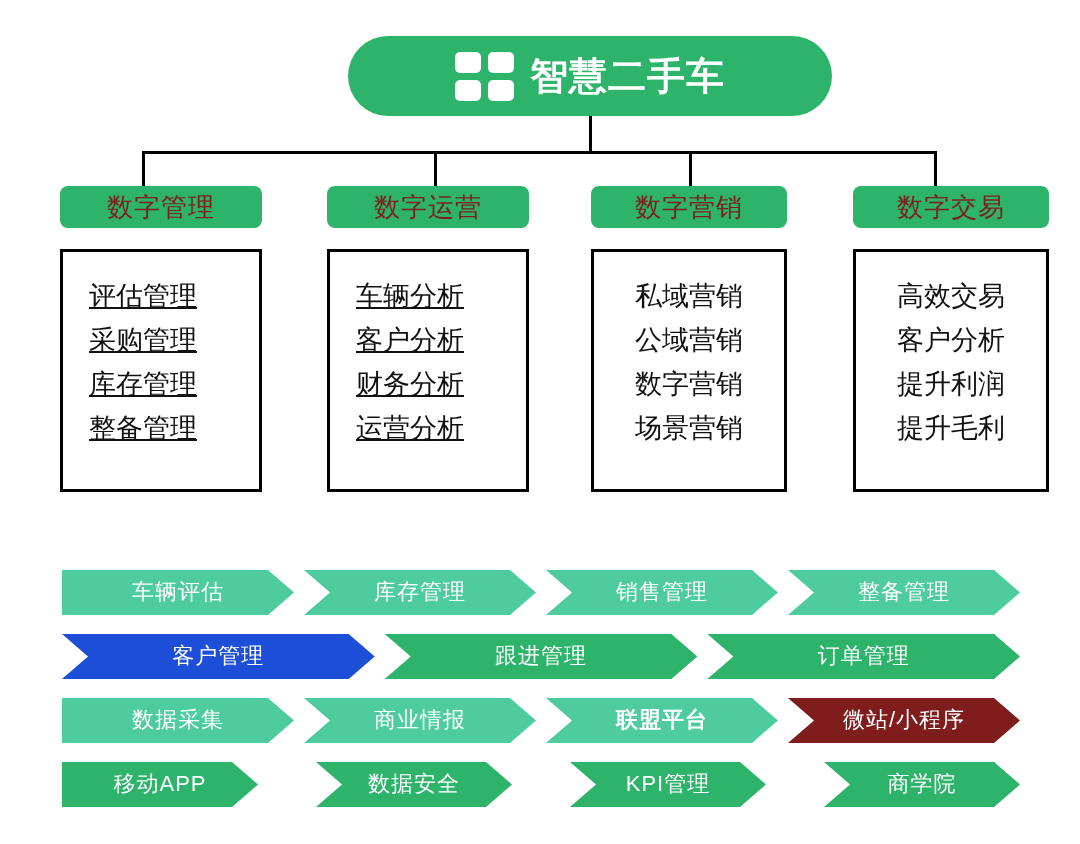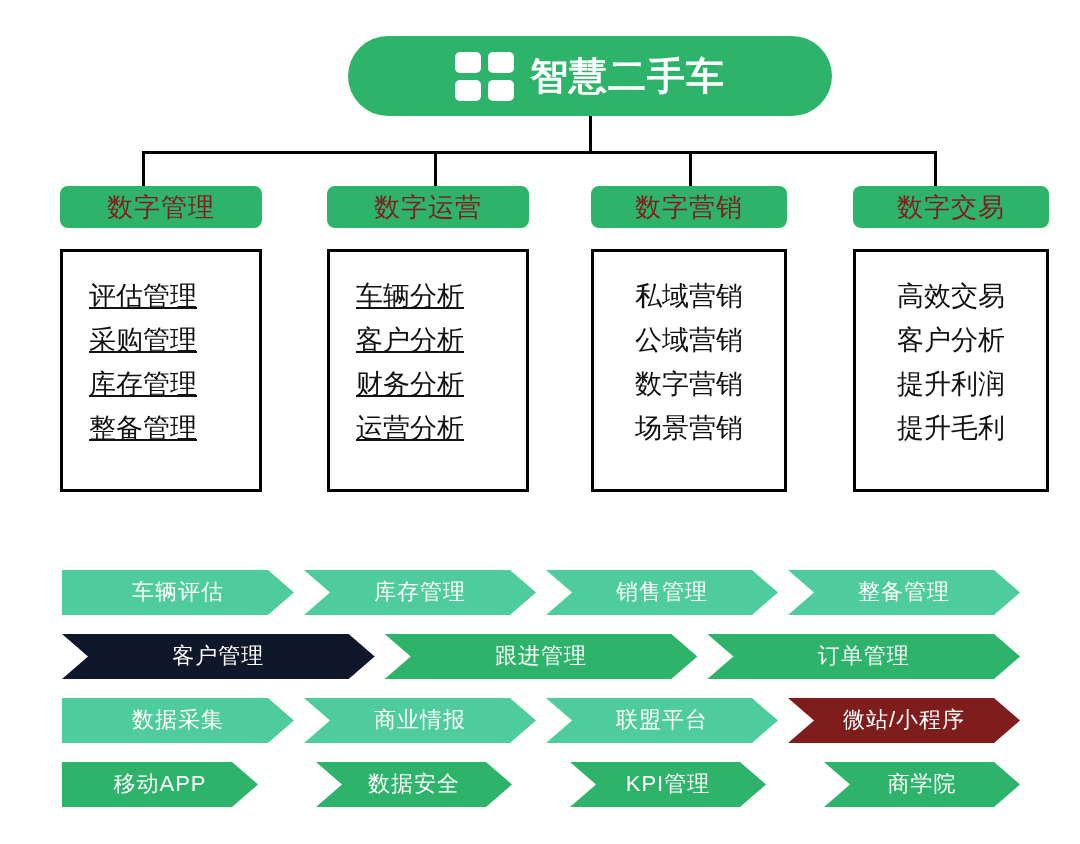--- a/index.html
+++ b/index.html
@@ -206,39 +206,39 @@
       </div>
       <div class="chevron notched" style="background:#4ecc9e;">
         <span class="chevron-label">销售管理</span>
       </div>
       <div class="chevron notched" style="background:#4ecc9e;">
         <span class="chevron-label">整备管理</span>
       </div>
     </div>
 
     <div class="flow-row">
-      <div class="chevron notched" style="background:#0f172a;">
+      <div class="chevron notched" style="background:#1d4ed8;">
         <span class="chevron-label">客户管理</span>
       </div>
       <div class="chevron notched" style="background:#2eb36b;">
         <span class="chevron-label">跟进管理</span>
       </div>
       <div class="chevron notched" style="background:#2eb36b;">
         <span class="chevron-label">订单管理</span>
       </div>
     </div>
 
     <div class="flow-row">
       <div class="chevron" style="background:#4ecc9e;">
         <span class="chevron-label">数据采集</span>
       </div>
       <div class="chevron notched" style="background:#4ecc9e;">
         <span class="chevron-label">商业情报</span>
       </div>
-      <div class="chevron notched" style="background:#4ecc9e;">
+      <div class="chevron notched" style="background:#4ecc9e;font-weight:bold;">
         <span class="chevron-label">联盟平台</span>
       </div>
       <div class="chevron notched" style="background:#7f1d1d;">
         <span class="chevron-label">微站/小程序</span>
       </div>
     </div>
 
     <div class="flow-row">
       <div class="chevron" style="background:#2eb36b;">
         <span class="chevron-label">移动APP</span>

